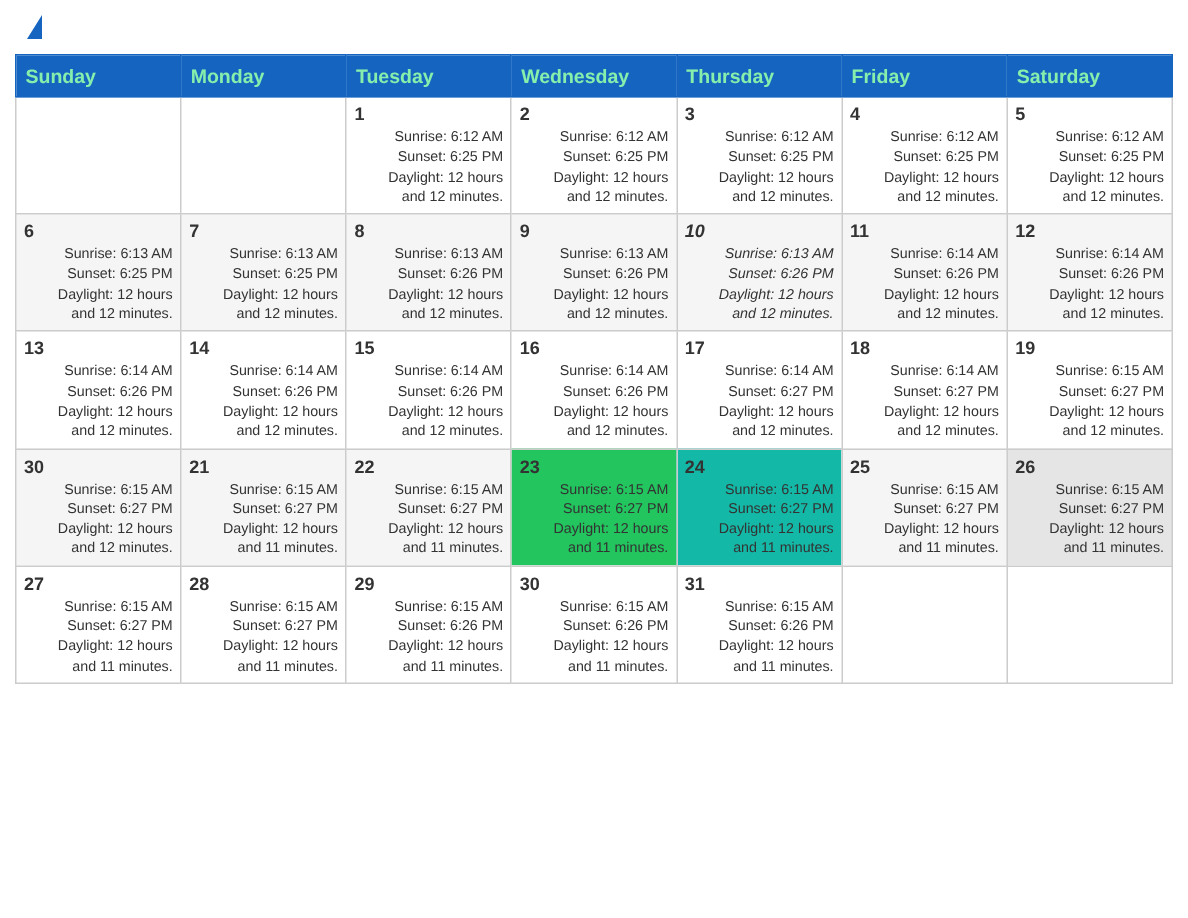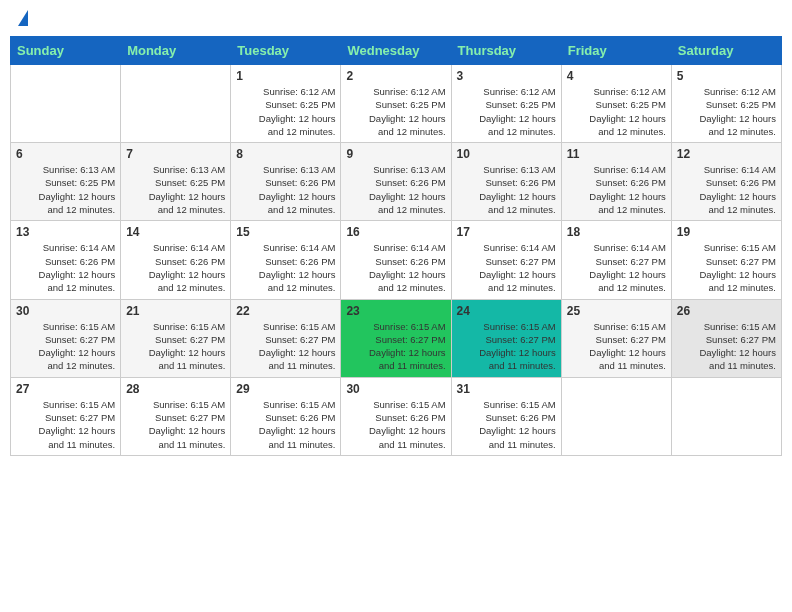--- a/index.html
+++ b/index.html
@@ -190,21 +190,21 @@
 Daylight: 12 hours
 and 12 minutes.</div>
         </td>
         <td style="background-color: rgb(245, 245, 245);">
           <div class="day-number">9</div>
           <div class="day-info" style="white-space: pre-line;">Sunrise: 6:13 AM
 Sunset: 6:26 PM
 Daylight: 12 hours
 and 12 minutes.</div>
         </td>
-        <td style="background-color: rgb(245, 245, 245);">
+        <td style="background-color: rgb(245, 245, 245); font-style: italic;">
           <div class="day-number">10</div>
           <div class="day-info" style="white-space: pre-line;">Sunrise: 6:13 AM
 Sunset: 6:26 PM
 Daylight: 12 hours
 and 12 minutes.</div>
         </td>
         <td style="background-color: rgb(245, 245, 245);">
           <div class="day-number">11</div>
           <div class="day-info" style="white-space: pre-line;">Sunrise: 6:14 AM
 Sunset: 6:26 PM

